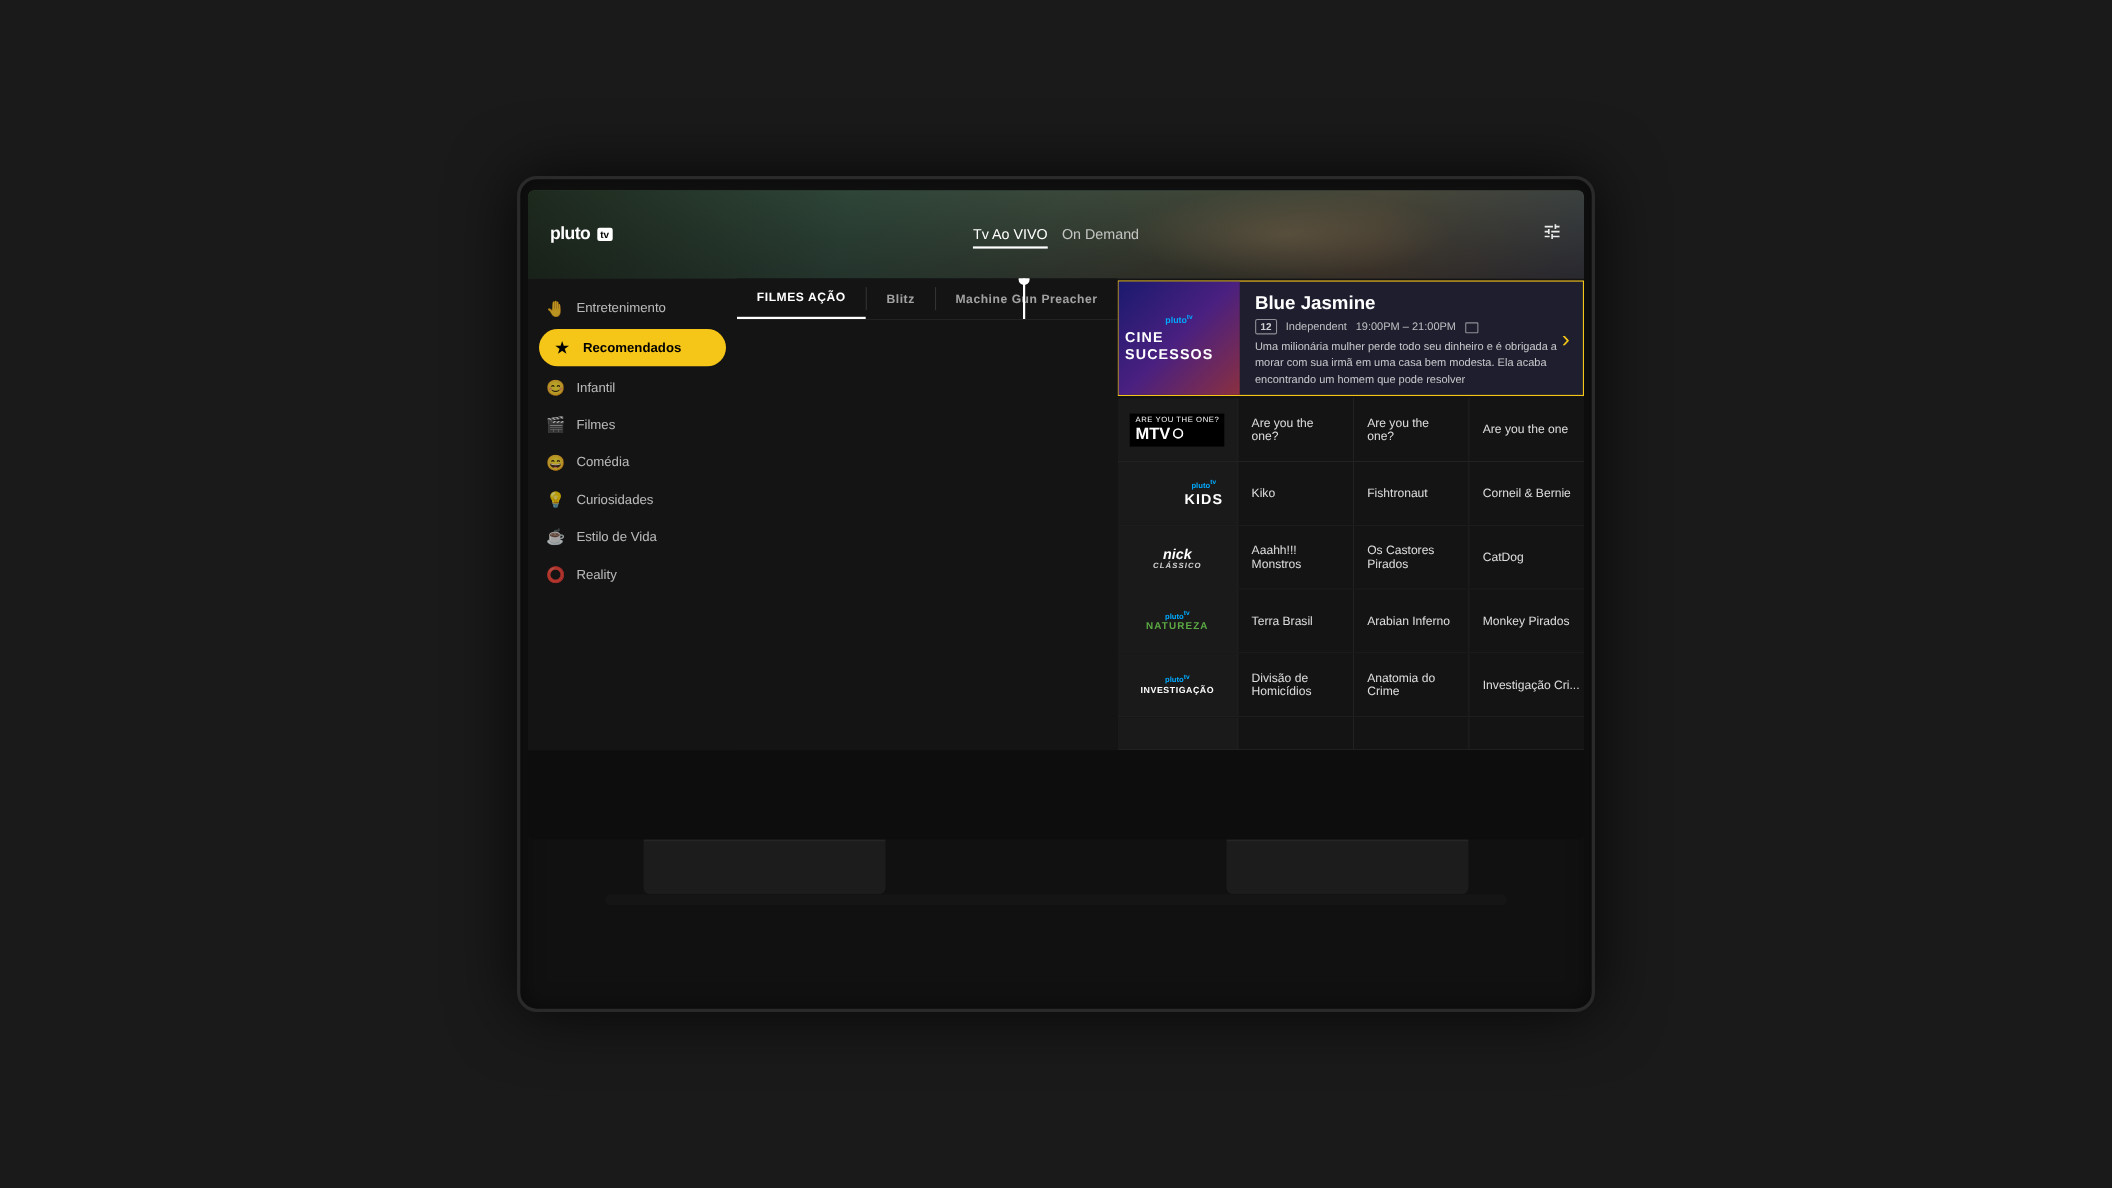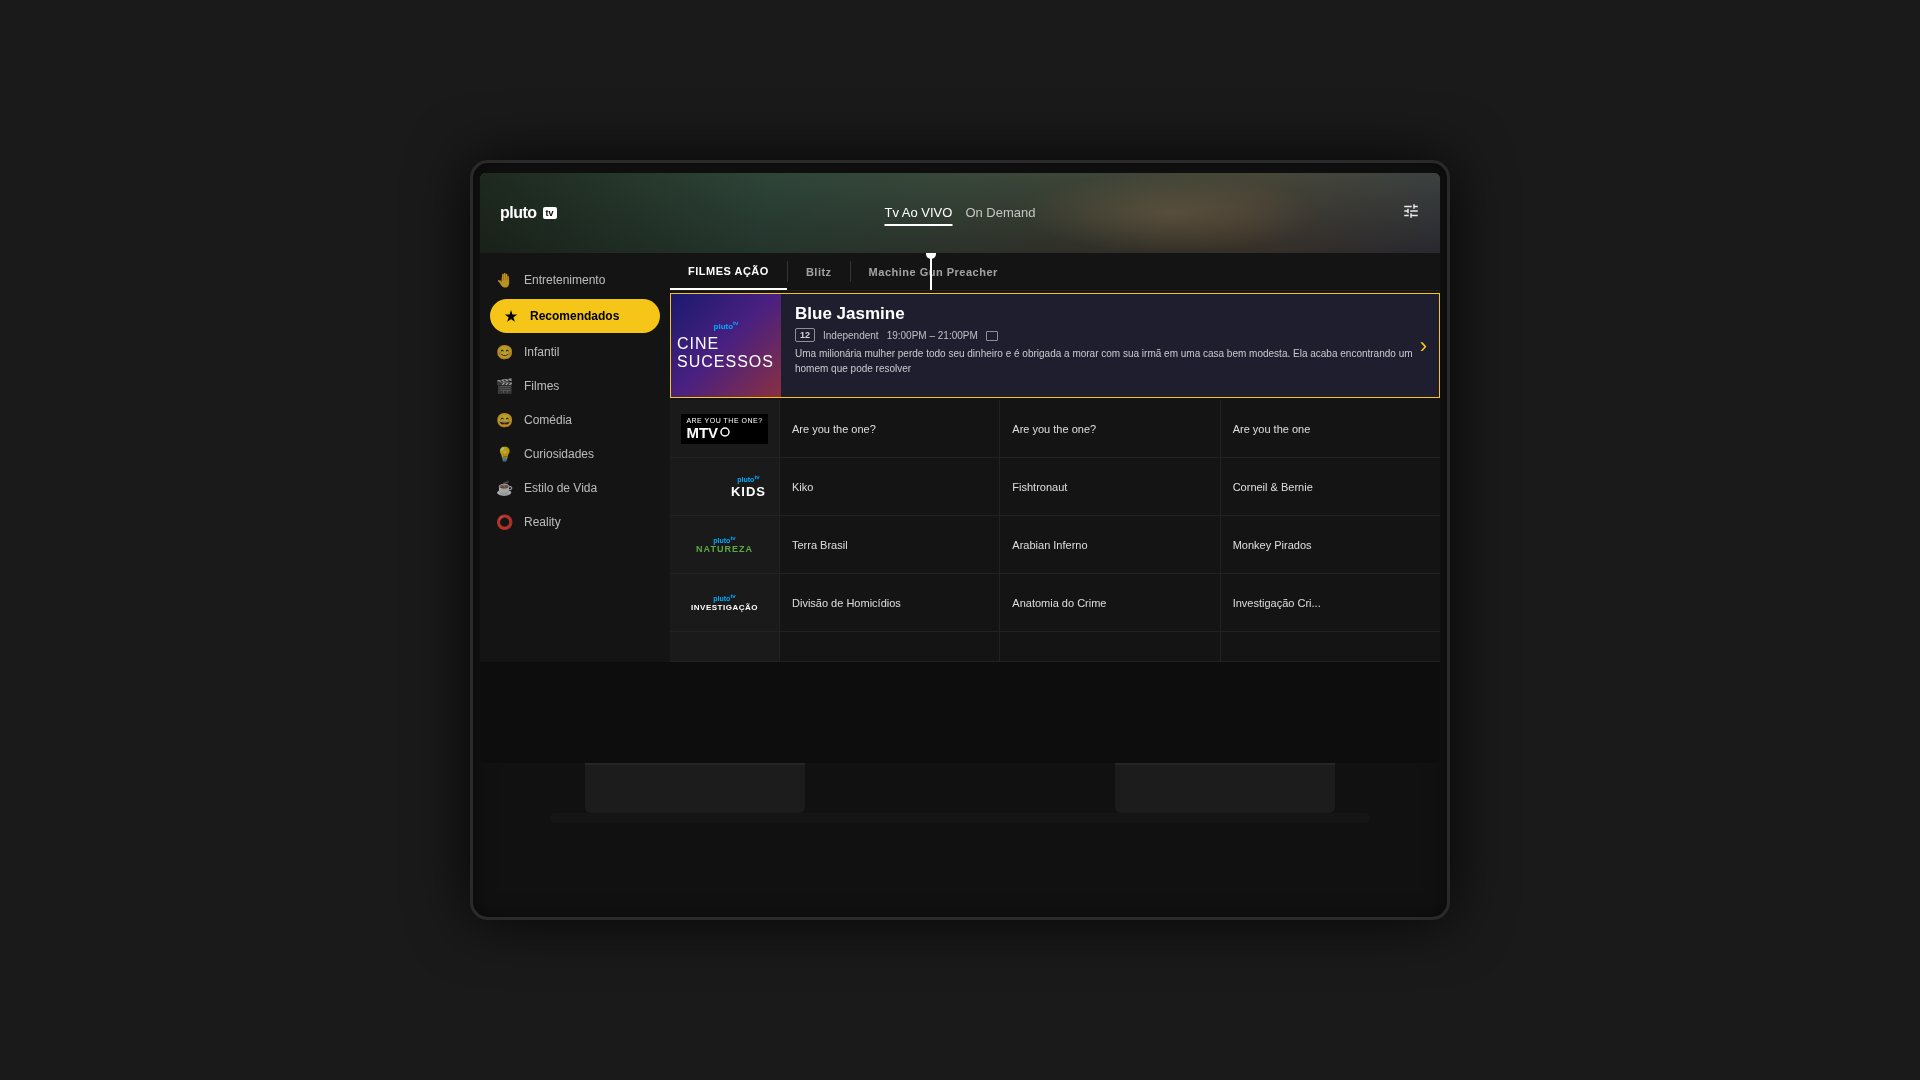--- a/index.html
+++ b/index.html
@@ -163,21 +163,21 @@
       font-size: 14px;
       width: 18px;
       text-align: center;
     }
 
     
     .content-area {
       flex: 1;
       overflow: hidden;
       display: flex;
-      flex-direction: column;
+      flex-direction: row;
     }
 
     
     .category-tabs {
       display: flex;
       background: #141414;
       border-bottom: 1px solid #222;
       height: 38px;
       position: relative;
     }
@@ -257,22 +257,22 @@
     }
 
     .featured-thumbnail .channel-logo {
       font-size: 8px;
       color: #00aaff;
       font-weight: bold;
       margin-bottom: 4px;
     }
 
     .featured-thumbnail .channel-name {
-      font-size: 16px;
-      font-weight: 400;
+      font-size: 13px;
+      font-weight: 700;
       color: #fff;
       letter-spacing: 1px;
     }
 
     .featured-info {
       flex: 1;
       padding: 10px 14px;
       display: flex;
       flex-direction: column;
       gap: 4px;
@@ -602,20 +602,31 @@
                 <div class="channel-logo-kids">
                   <span style="font-size:7px;color:#00aaff;font-weight:bold;">pluto<span style="font-size:6px;vertical-align:super;">tv</span></span>
                   <span class="kids-text">KIDS</span>
                 </div>
               </div>
               <div class="grid-program">Kiko</div>
               <div class="grid-program">Fishtronaut</div>
               <div class="grid-program" style="overflow:hidden;white-space:nowrap;text-overflow:ellipsis;">Corneil &amp; Bernie</div>
             </div>
 
+            <div class="grid-row">
+              <div class="grid-channel">
+                <div class="channel-logo-nick">
+                  <span class="nick-text" style="font-style:italic;font-weight:900;font-size:13px;">nick</span>
+                  <span style="font-size:7px;letter-spacing:1px;color:rgba(255,255,255,0.8);">CLÁSSICO</span>
+                </div>
+              </div>
+              <div class="grid-program">Aaahh!!! Monstros</div>
+              <div class="grid-program">Os Castores Pirados</div>
+              <div class="grid-program">CatDog</div>
+            </div>
 
             <div class="grid-row">
               <div class="grid-channel">
                 <div class="channel-logo-natureza">
                   <span style="font-size:7px;color:#00aaff;font-weight:bold;">pluto<span style="font-size:6px;vertical-align:super;">tv</span></span>
                   <span class="nat-text">NATUREZA</span>
                 </div>
               </div>
               <div class="grid-program">Terra Brasil</div>
               <div class="grid-program">Arabian Inferno</div>

